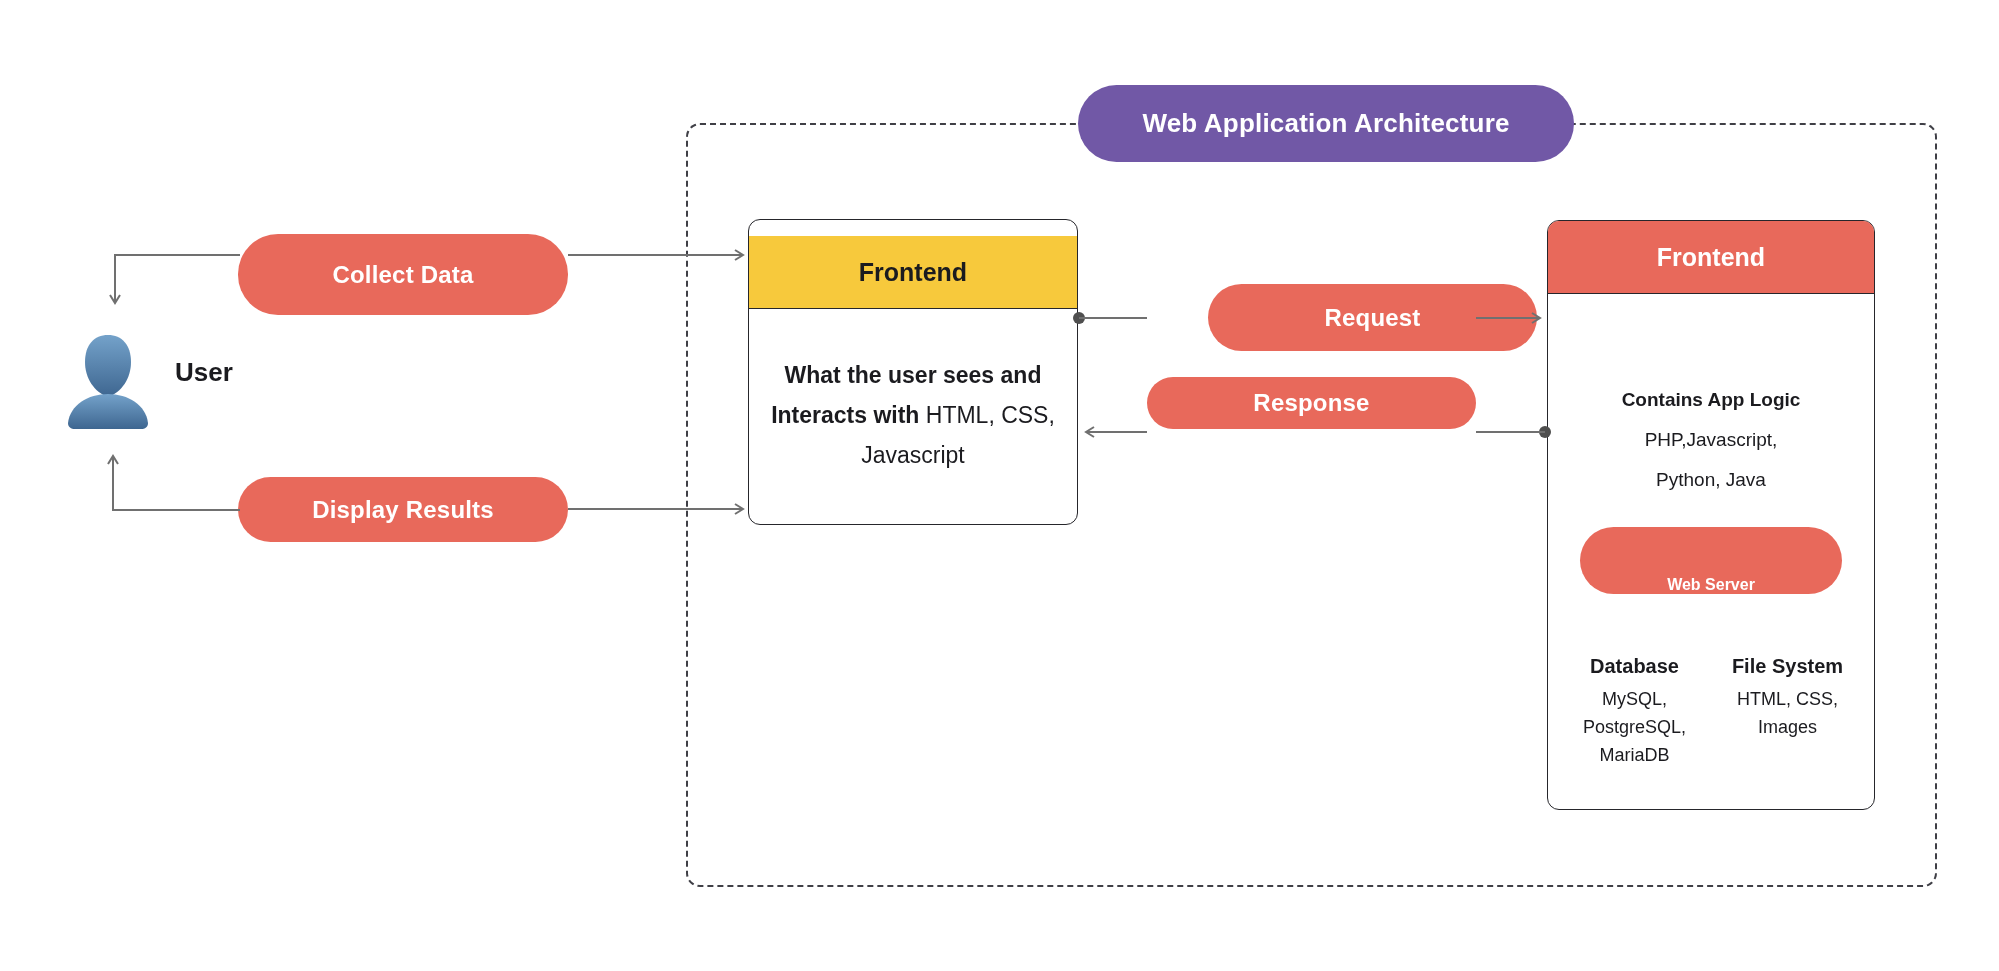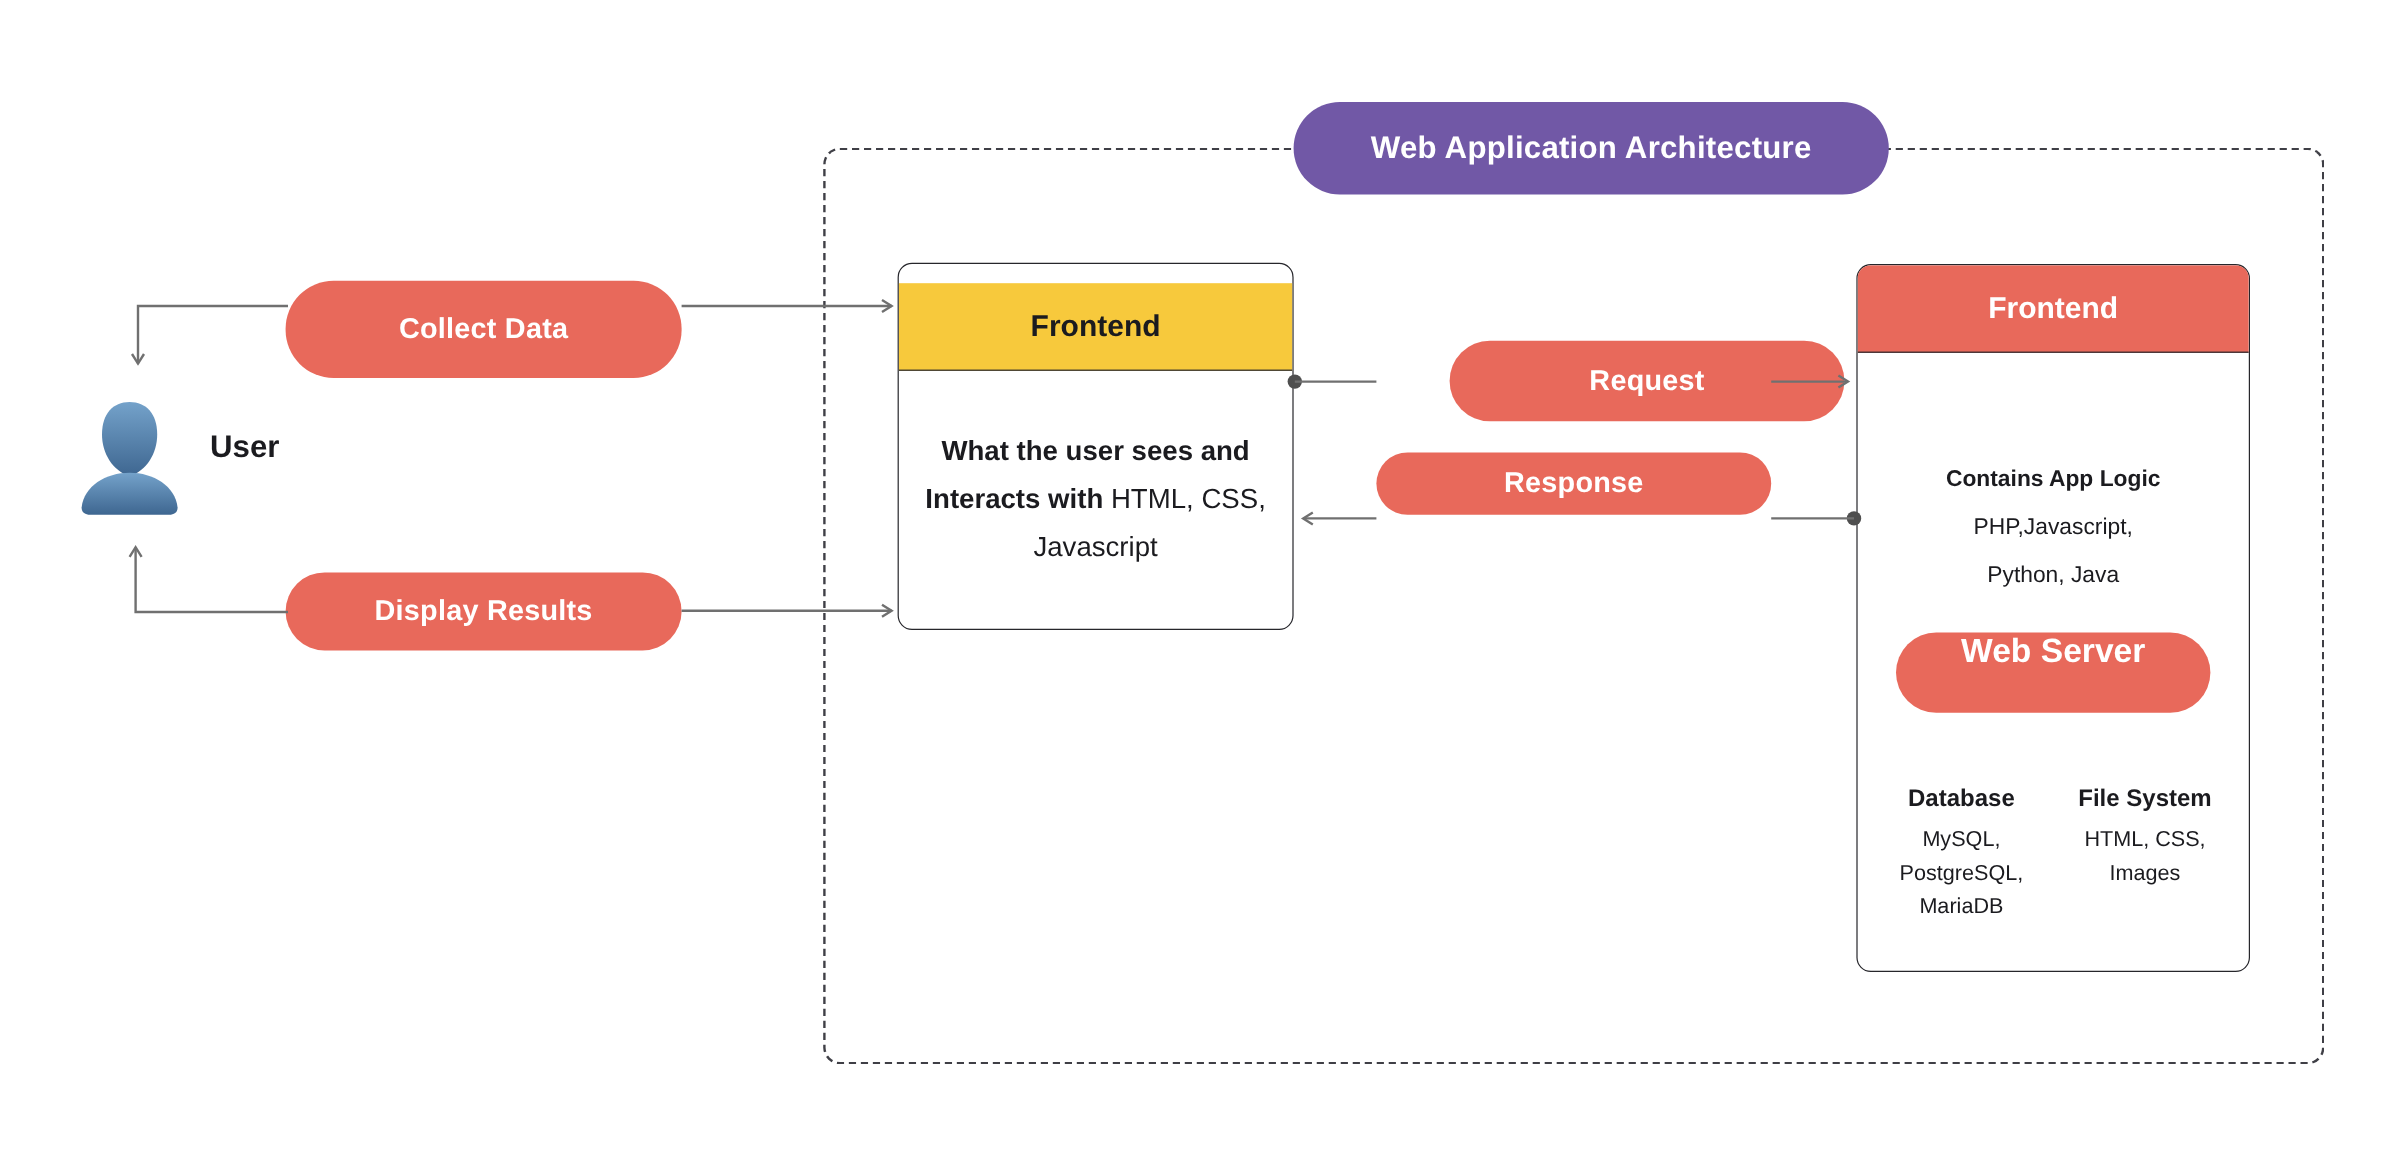--- a/index.html
+++ b/index.html
@@ -93,23 +93,23 @@
     font-size: 19px;
     line-height: 40px;
     margin-top: 16px;
   }
   .backend-logic .heading { font-weight: 700; }
 
   .pill-webserver {
     position: absolute;
     left: 32px; top: 306px;
     width: 262px; height: 67px;
-    display: flex; align-items: flex-start; justify-content: center;
+    display: flex; align-items: flex-end; justify-content: center;
     background: #E8695B; color: #fff;
-    font-weight: 700; font-size: 28px;
+    font-weight: 700; font-size: 16px;
     border-radius: 36px;
   }
 
   .backend-columns {
     position: absolute;
     top: 432px; left: 10px; right: 10px;
     display: flex;
   }
   .backend-col { flex: 1; text-align: center; }
   .backend-col .col-heading {

